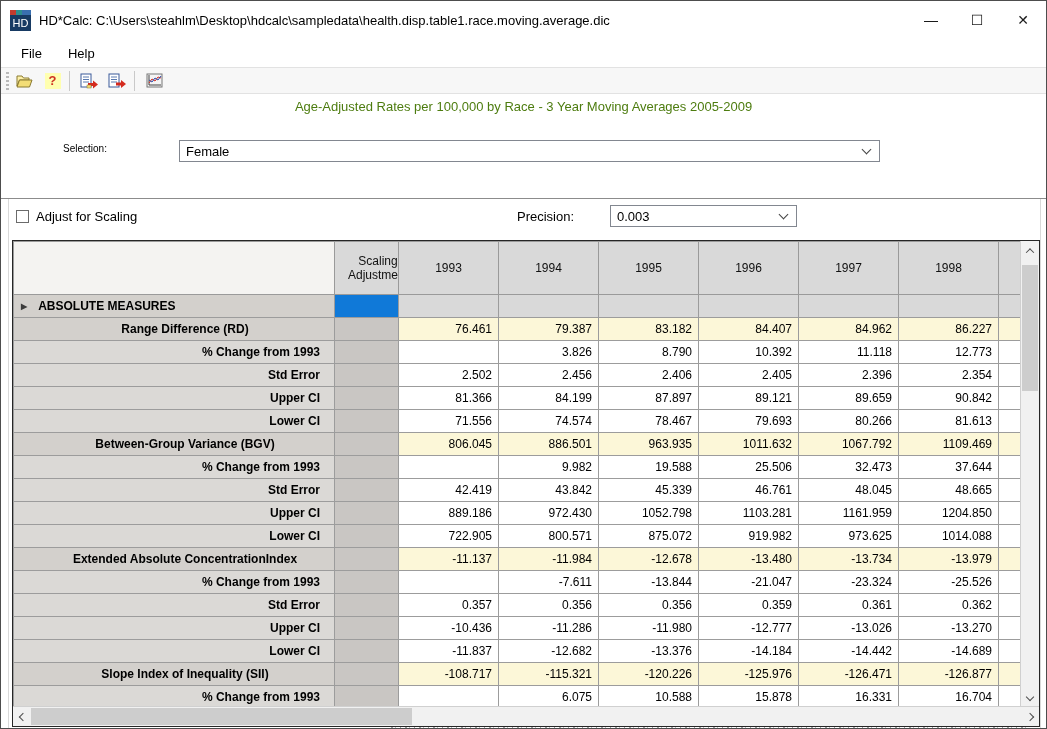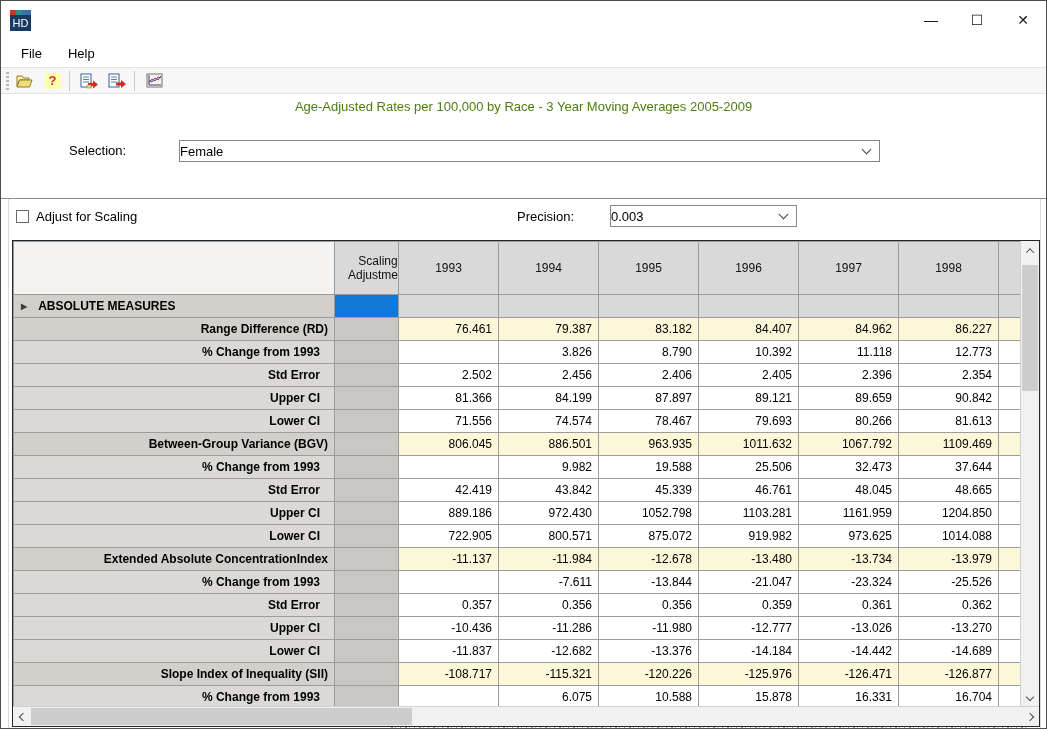--- a/index.html
+++ b/index.html
@@ -29,23 +29,23 @@
            background:repeating-linear-gradient(to bottom,#b9b9b9 0 2px,transparent 2px 4px);}
   .tbtn{width:25px;height:23px;display:flex;align-items:center;justify-content:center;margin-left:3px;}
   .tsep{width:1px;height:20px;background:#c9c9c9;margin:0 4px;}
   .help-glyph{width:16px;height:16px;background:#ffffb0;color:#cf3222;font-weight:bold;font-size:13px;
               display:flex;align-items:center;justify-content:center;}
 
   
   .heading{position:absolute;top:97px;left:0;right:0;text-align:center;font-size:13px;line-height:17px;color:#4d7c0f;}
 
   
-  .sel-label{position:absolute;top:142px;left:68px;font-size:13px;}
+  .sel-label{position:absolute;top:142px;left:62px;font-size:10px;}
   .combo{position:absolute;border:1px solid #828790;background:#fff;font-size:13px;
-         display:flex;align-items:center;}
+         display:flex;align-items:center;padding-left:6px;}
   .combo-selection{top:139px;left:178px;width:701px;height:22px;}
   .combo-precision{top:204px;left:593px;width:187px;height:22px;margin-left:16px;}
   .chev{width:7px;height:7px;border-right:1px solid #444;border-bottom:1px solid #444;
         transform:rotate(45deg);margin-left:auto;margin-right:9px;margin-top:-3px;flex:0 0 auto;}
 
   
   .tabs{position:absolute;top:175px;left:3px;height:23px;display:flex;align-items:flex-end;font-size:12px;z-index:2;}
   .tab{height:20px;line-height:19px;padding:0 7px;background:#f0f0f0;border:1px solid #8c8c8c;margin-right:-1px;white-space:nowrap;}
   .tab.active{height:23px;line-height:22px;background:#fff;border-bottom:1px solid #fff;position:relative;z-index:3;}
   .tabline{position:absolute;top:197px;left:0;right:0;height:1px;background:#8c8c8c;z-index:1;}
@@ -62,21 +62,21 @@
   .grid-view{position:absolute;left:0;top:0;right:19px;bottom:20px;overflow:hidden;}
   table{border-collapse:collapse;table-layout:fixed;width:1007px;}
   col.c0{width:321px;} col.cs{width:64px;} col.cy{width:100px;} col.cp{width:22px;}
   thead th{height:38px;background:#d9d9d9;border:1px solid #9a9a9a;font-weight:normal;font-size:12px;color:#111;
            padding:12px;overflow:hidden;}
   thead th.first{background:#f4f3f1;}
   thead th.scaling div{width:62px;margin:0 auto;white-space:nowrap;overflow:hidden;text-align:center;font-size:12px;line-height:14px;}
   tbody td{height:23px;border:1px solid #9c9c9c;font-size:12px;padding:0 6px;white-space:nowrap;overflow:hidden;}
   td.c-label{font-weight:bold;background:#d3d0cc;}
   tr.row-section td.c-label{background:#d3d0cc;text-align:left;padding-left:7px;}
-  tr.row-measure td.c-label{text-align:right;padding-left:28px;}
+  tr.row-measure td.c-label{text-align:center;padding-left:28px;}
   tr.row-sub td.c-label{background:#dbd9d6;text-align:right;padding-right:14px;}
   td.c-scaling{background:#c9c6c3;}
   tr.row-section td.c-scaling{background:#1079d8;}
   td.c-val,td.c-partial{text-align:right;}
   tr.row-section td.c-val,tr.row-section td.c-partial{background:#d9d9d9;}
   tr.row-measure td.c-val,tr.row-measure td.c-partial{background:#fcf7d8;}
   tr.row-sub td.c-val,tr.row-sub td.c-partial{background:#ffffff;}
   .expander{display:inline-block;font-size:8px;color:#3c3c3c;margin-right:11px;transform:translateY(-1px);}
 
   
@@ -102,20 +102,21 @@
 </head>
 <body>
 
 <div class="win">
 
   <div class="titlebar">
     <div class="app-logo">
       <span class="stripes"></span>
       <span class="hd">HD</span>
     </div>
+    <div class="title-text">HD*Calc: C:\Users\steahlm\Desktop\hdcalc\sampledata\health.disp.table1.race.moving.average.dic</div>
     <div class="winbtns">
       <div class="winbtn">—</div>
       <div class="winbtn">☐</div>
       <div class="winbtn">✕</div>
     </div>
   </div>
 
   <div class="menubar">
     <div class="menu-item">File</div>
     <div class="menu-item">Help</div>

